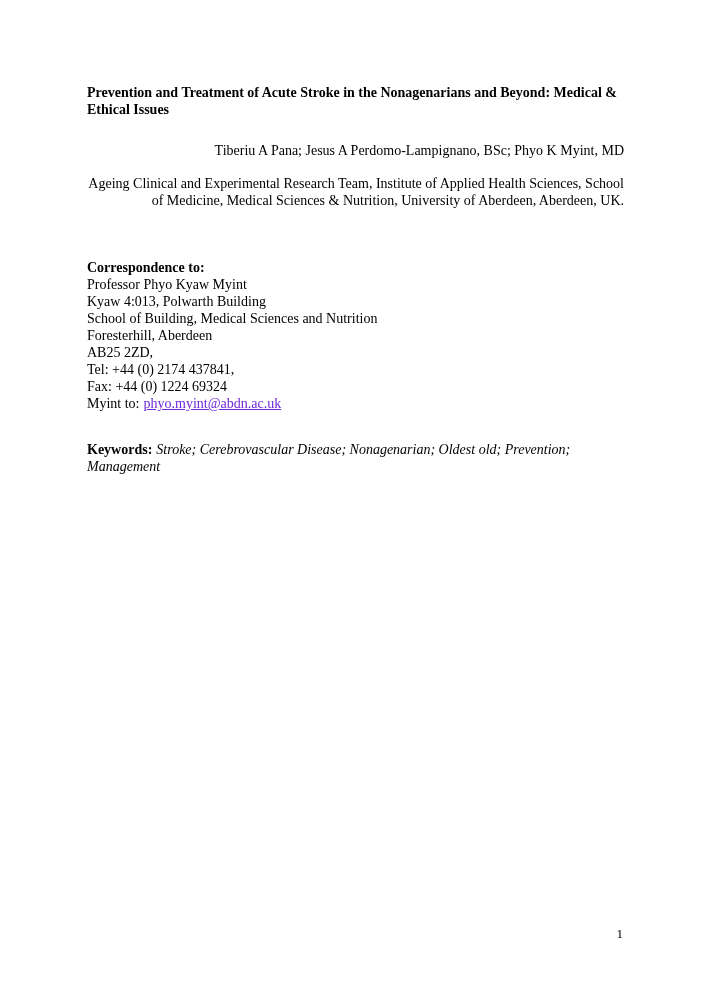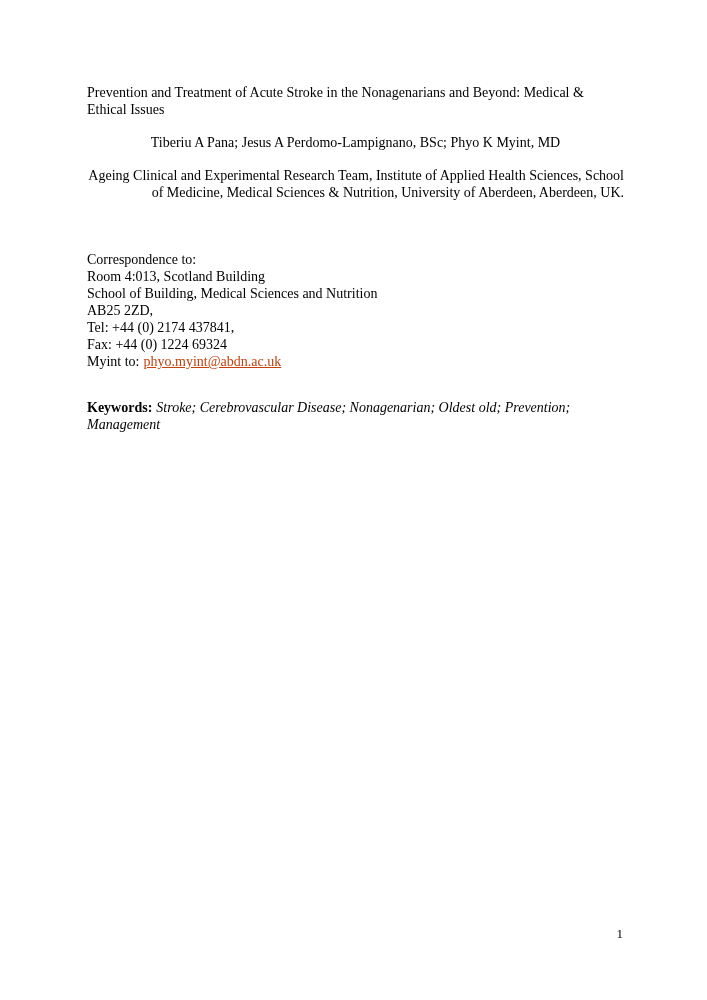--- a/index.html
+++ b/index.html
@@ -18,46 +18,46 @@
     color: #000000;
     overflow: hidden;
   }
   .content {
     position: absolute;
     left: 87px;
     top: 84px;
     width: 537px;
   }
   .title {
-    font-weight: normal;
+    font-weight: bold;
     margin: 0;
   }
   .authors {
-    margin-top: 16px;
-    text-align: center;
+    margin-top: 24px;
+    text-align: right;
   }
   .affiliation {
     margin-top: 16px;
     text-align: right;
   }
   .correspondence {
     margin-top: 50px;
   }
   .corr-heading {
-    font-weight: normal;
+    font-weight: bold;
     margin-top: 16px;
   }
   .corr-line {
     margin: 0;
   }
   .mail-line .mail-label {
     margin-right: 4px;
   }
   .email-link {
-    color: #c2410c;
+    color: #6d28d9;
     text-decoration: underline;
     cursor: pointer;
   }
   .wordcount {
     margin-top: 40px;
   }
   .bold-label {
     font-weight: bold;
   }
   .keywords {
@@ -85,22 +85,24 @@
   <div class="content">
 
     <p class="title">Prevention and Treatment of Acute Stroke in the Nonagenarians and Beyond: Medical &amp; Ethical Issues</p>
 
     <div class="authors">Tiberiu A Pana; Jesus A Perdomo-Lampignano, BSc; Phyo K Myint, MD</div>
 
     <div class="affiliation">Ageing Clinical and Experimental Research Team, Institute of Applied Health Sciences, School of Medicine, Medical Sciences &amp; Nutrition, University of Aberdeen, Aberdeen, UK.</div>
 
     <div class="correspondence">
       <div class="corr-heading">Correspondence to:</div>
-      <div class="corr-line">Room 4:013, Scotland Building</div>
+      <div class="corr-line">Professor Phyo Kyaw Myint</div>
+      <div class="corr-line">Kyaw 4:013, Polwarth Building</div>
       <div class="corr-line">School of Building, Medical Sciences and Nutrition</div>
+      <div class="corr-line">Foresterhill, Aberdeen</div>
       <div class="corr-line">AB25 2ZD,</div>
       <div class="corr-line">Tel: +44 (0) 2174 437841,</div>
       <div class="corr-line">Fax: +44 (0) 1224 69324</div>
       <div class="corr-line mail-line">
         <span class="mail-label">Myint to:</span><a class="email-link" href="#">phyo.myint@abdn.ac.uk</a>
       </div>
     </div>
 
 
     <div class="keywords">

